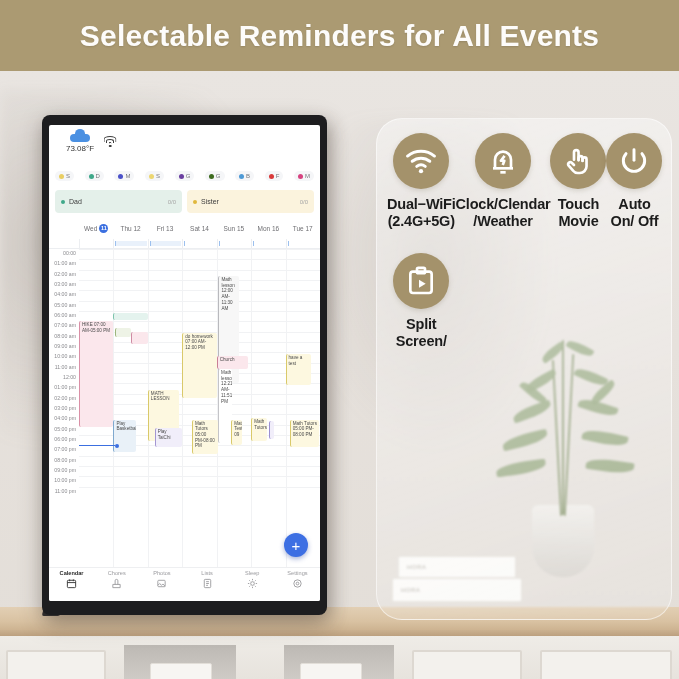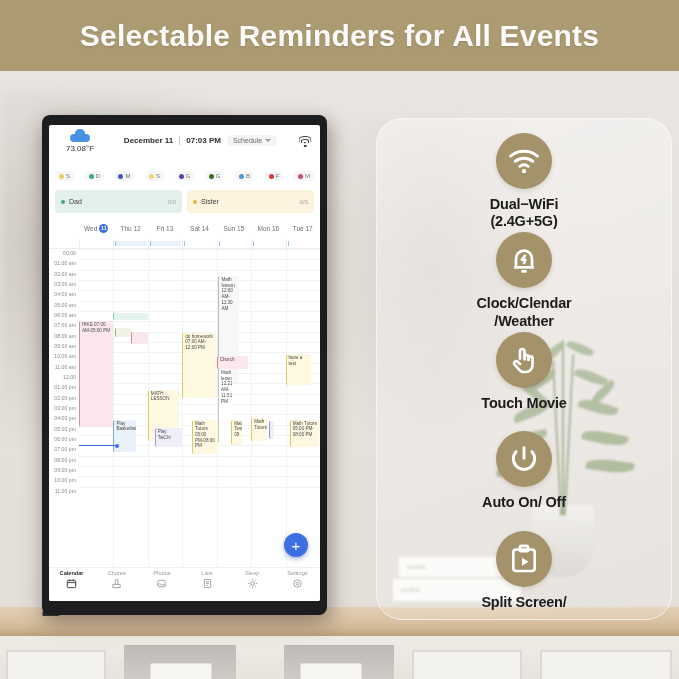--- a/index.html
+++ b/index.html
@@ -210,21 +210,21 @@
   .navitem.active .t { color: #2b2b2b; font-weight: 700; }
   .navitem svg { display: block; }
 
   
   .features {
     position: absolute; left: 376px; top: 118px; width: 296px; height: 502px;
     border-radius: 26px;
     background: linear-gradient(160deg, rgba(255,255,255,.46), rgba(255,255,255,.14));
     border: 1px solid rgba(255,255,255,.55);
     backdrop-filter: blur(1px);
-    display: grid; grid-template-columns: 1fr; grid-template-rows: repeat(4, 1fr);
+    display: grid; grid-template-columns: 1fr 1fr 1fr 1fr; grid-template-rows: repeat(4, 1fr);
     padding: 14px 10px 8px 10px;
   }
   .feat { display: flex; flex-direction: column; align-items: center; justify-content: flex-start; }
   .feat .circle {
     width: 56px; height: 56px; border-radius: 50%; background: #a4926b;
     display: flex; align-items: center; justify-content: center; flex: 0 0 56px;
     box-shadow: 0 2px 5px rgba(90,75,50,.18);
   }
   .feat .cap {
     margin-top: 7px; text-align: center; font-size: 14.5px; font-weight: 700;
@@ -283,29 +283,20 @@
 </div>
 
 <div class="tablet-stand"></div>
 <div class="tablet">
   <div class="screen">
 
     <div class="statusbar">
       <div class="sb-weather">
         <span class="cloud-ic"></span>
         <span class="temp">73.08°F</span>
-      </div>
-      <div class="sb-mid">
-        <span class="sb-date">December 11</span>
-        <span class="sb-sep"></span>
-        <span class="sb-time">07:03 PM</span>
-        <span class="sched">
-          <span>Schedule</span>
-          <span class="chev"></span>
-        </span>
       </div>
       <span class="wifi-ic">
         <i class="a"></i>
           <i class="b"></i>
           <i class="c"></i>
           <span class="dot"></span>
       </span>
     </div>
 
     <div class="chips">

